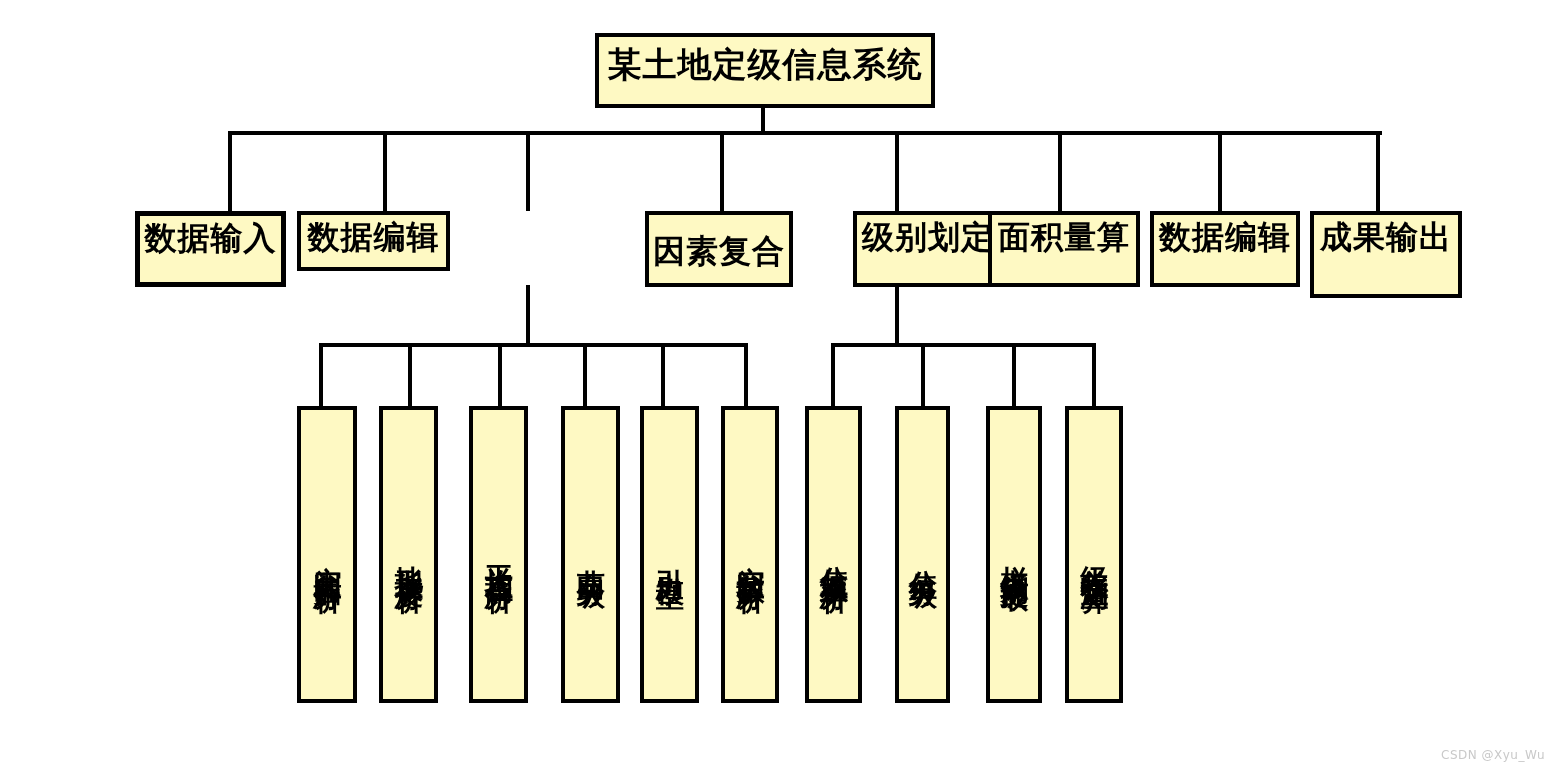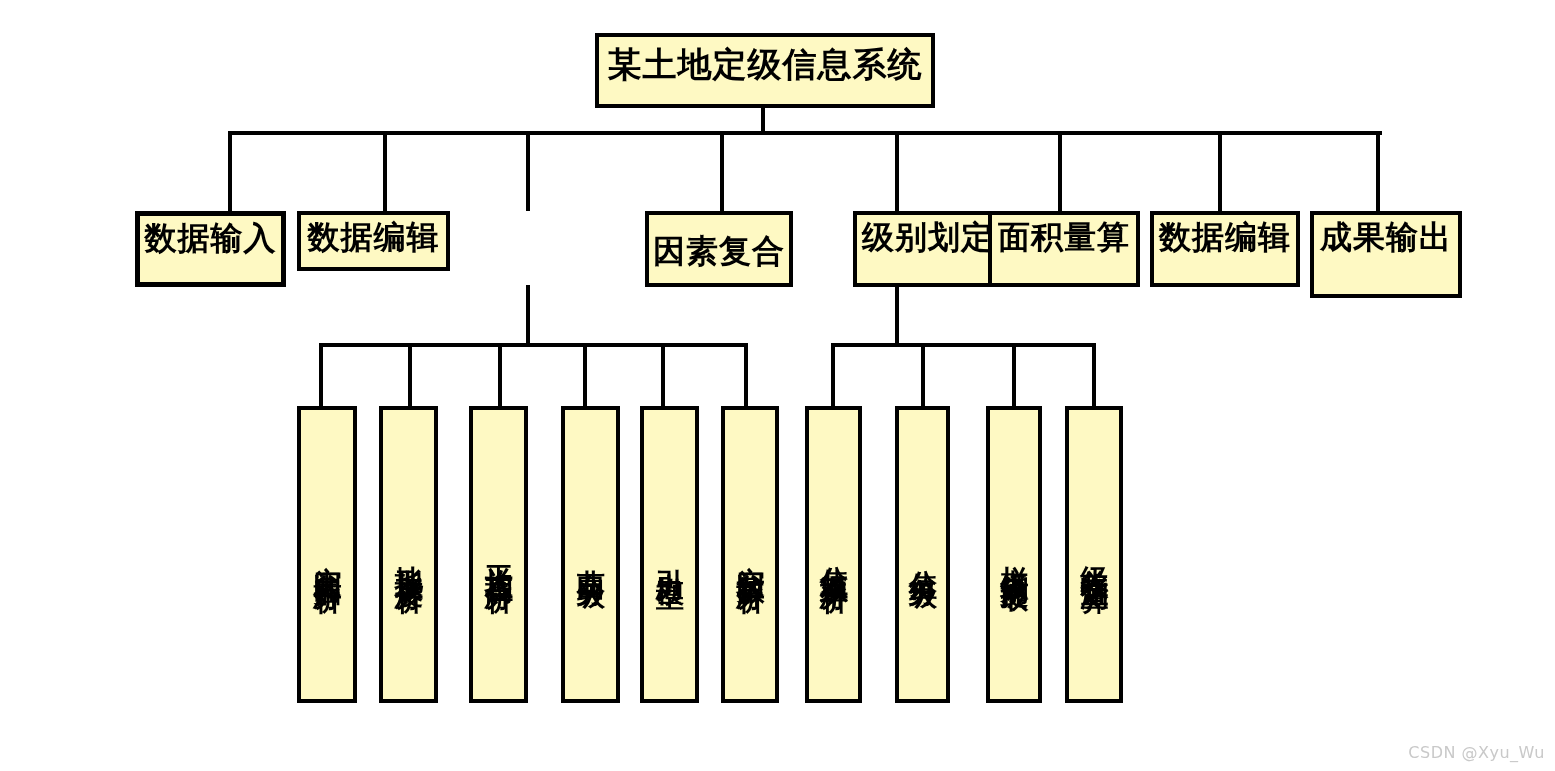--- a/index.html
+++ b/index.html
@@ -45,21 +45,21 @@
     line-height:1;
   }
   .line{
     position:absolute;
     background:#000;
   }
   .watermark{
     position:absolute;
     right:10px;
     bottom:9px;
-    font-size:16px;
+    font-size:12px;
     letter-spacing:0.5px;
   }
 </style>
 </head>
 <body>
 
 <div class="canvas">
 
   <div class="node hnode" style="left:595px;top:33px;width:340px;height:75px;">
     <span class="lbl root-lbl">某土地定级信息系统</span>

